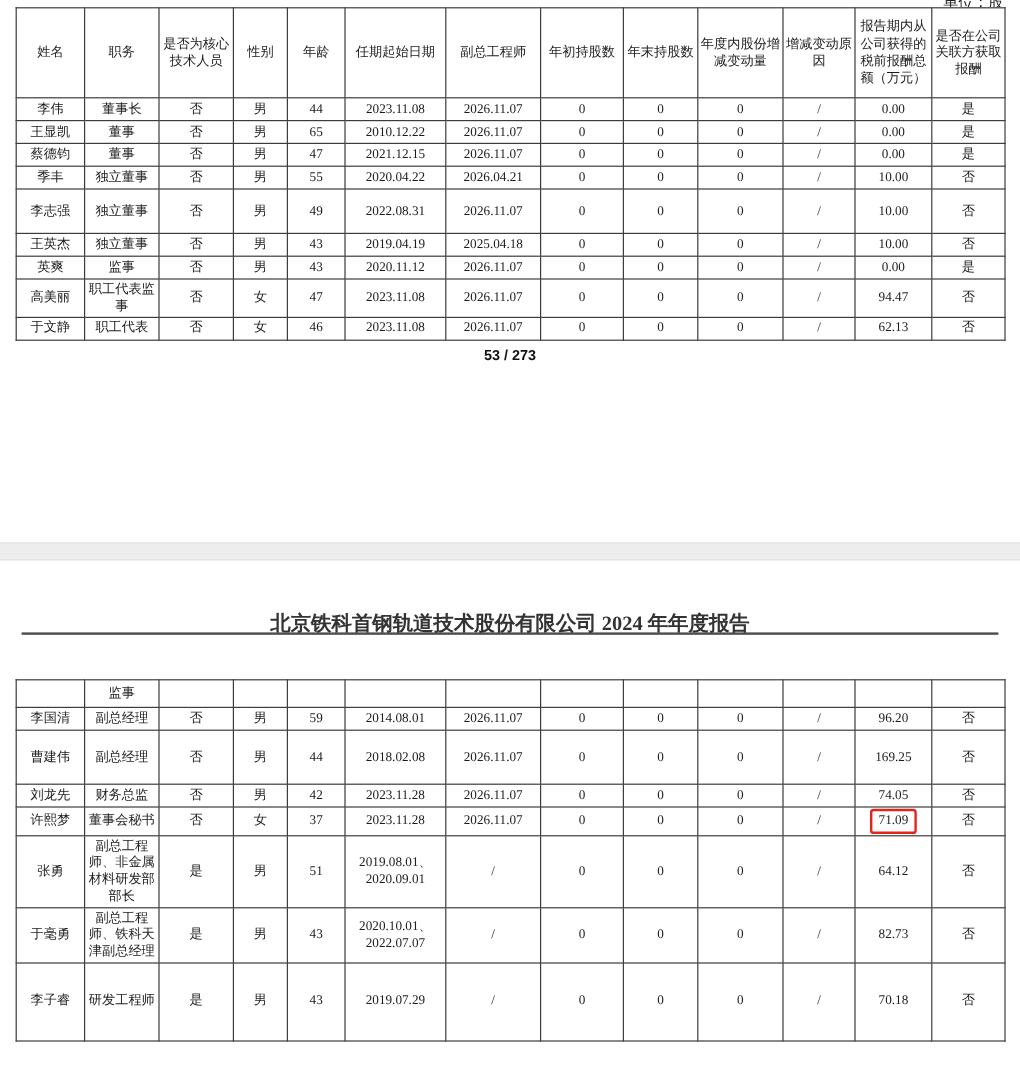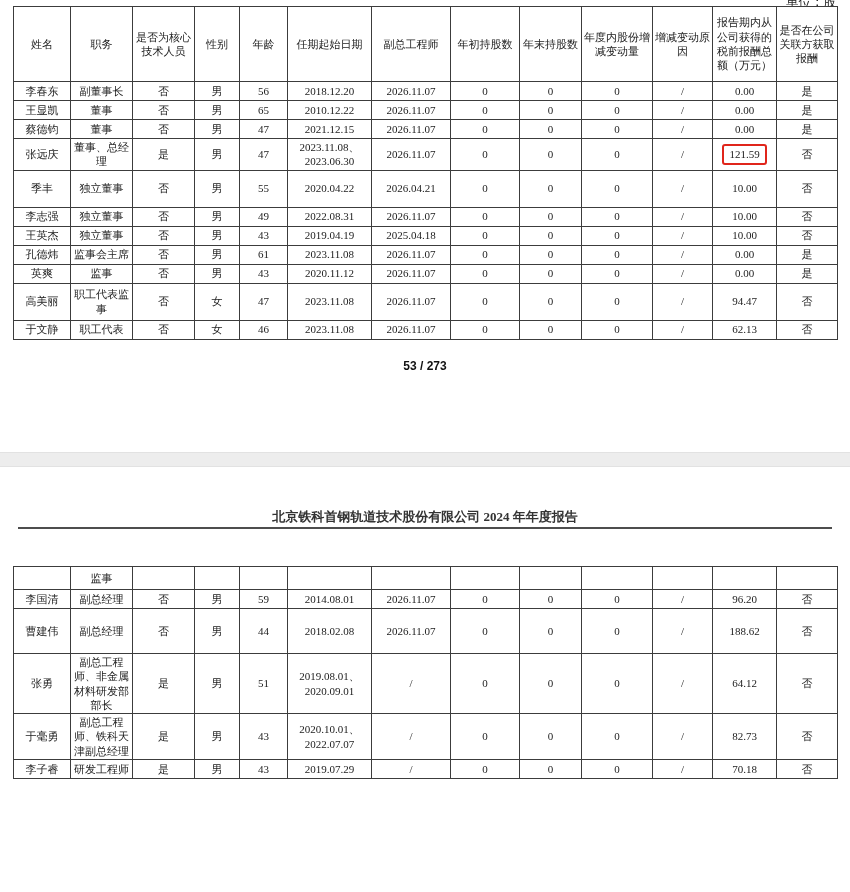--- a/index.html
+++ b/index.html
@@ -7,26 +7,26 @@
           font-family:"Liberation Serif","DejaVu Serif",serif;color:#1c1c1c;}
   .unit-label{position:absolute;top:-6px;right:14px;font-size:12.5px;color:#222;}
   .page1-flow{position:absolute;top:6px;left:13px;width:824px;}
   table.report{border-collapse:collapse;table-layout:fixed;width:824px;background:#fff;}
   table.report td,table.report th{border:1px solid #3c3c3c;font-size:11px;line-height:1.3;
      text-align:center;vertical-align:middle;padding:1px 2px;font-weight:normal;
      word-break:break-word;overflow-wrap:break-word;height:16px;}
   table.report{border:1.5px solid #2e2e2e;}
   table.report thead th{height:72px;}
   .red-box{display:inline-block;border:2px solid #e0251b;border-radius:3px;padding:0 5px;line-height:1.5;}
-  .page-number{margin-top:19px;text-align:center;font-family:"Liberation Sans",sans-serif;
+  .page-number{margin-top:5px;text-align:center;font-family:"Liberation Sans",sans-serif;
      font-weight:bold;font-size:12px;color:#111;}
   .page-separator{position:absolute;top:452px;left:0;width:850px;height:13px;background:#ededed;
      border-top:1px solid #e2e2e2;border-bottom:1px solid #e2e2e2;}
   .report-title{position:absolute;top:508px;left:0;width:850px;text-align:center;
-     font-size:13px;font-weight:bold;color:#333;}
+     font-size:17px;font-weight:bold;color:#333;}
   .title-underline{position:absolute;top:527px;left:18px;width:814px;height:2px;background:#4d4d4d;}
   .table2-wrap{position:absolute;top:566px;left:13px;width:824px;}
   
   .t2 tbody tr:nth-child(1) td{height:20px;}
   .t2 tbody tr:nth-child(3) td{height:42px;}
   .t2 tbody tr:nth-child(7) td{height:34px;}
   .t2 tbody tr:nth-child(8) td{height:62px;}
   .t2 tbody tr:nth-child(9) td{height:60px;}
   .t2 tbody tr:nth-child(10) td{height:32px;}
   .t1 tbody tr:nth-child(5) td{height:34px;}
@@ -68,26 +68,26 @@
             <th>年初持股数</th>
             <th>年末持股数</th>
             <th>年度内股份增减变动量</th>
             <th>增减变动原因</th>
             <th>报告期内从公司获得的税前报酬总额（万元）</th>
             <th>是否在公司关联方获取报酬</th>
           </tr>
         </thead>
         <tbody>
           <tr>
-            <td>李春东</td>
-            <td>副董事长</td>
-            <td>否</td>
-            <td>男</td>
-            <td>56</td>
-            <td>2018.12.20</td>
+            <td>李伟</td>
+            <td>董事长</td>
+            <td>否</td>
+            <td>男</td>
+            <td>44</td>
+            <td>2023.11.08</td>
             <td>2026.11.07</td>
             <td>0</td>
             <td>0</td>
             <td>0</td>
             <td>/</td>
             <td>0.00</td>
             <td>是</td>
           </tr>
           <tr>
             <td>王显凯</td>
@@ -111,35 +111,20 @@
             <td>男</td>
             <td>47</td>
             <td>2021.12.15</td>
             <td>2026.11.07</td>
             <td>0</td>
             <td>0</td>
             <td>0</td>
             <td>/</td>
             <td>0.00</td>
             <td>是</td>
-          </tr>
-          <tr>
-            <td>张远庆</td>
-            <td>董事、总经理</td>
-            <td>是</td>
-            <td>男</td>
-            <td>47</td>
-            <td>2023.11.08、2023.06.30</td>
-            <td>2026.11.07</td>
-            <td>0</td>
-            <td>0</td>
-            <td>0</td>
-            <td>/</td>
-            <td><span class="red-box" style="border-color: rgb(224, 37, 27);">121.59</span></td>
-            <td>否</td>
           </tr>
           <tr>
             <td>季丰</td>
             <td>独立董事</td>
             <td>否</td>
             <td>男</td>
             <td>55</td>
             <td>2020.04.22</td>
             <td>2026.04.21</td>
             <td>0</td>
@@ -171,35 +156,20 @@
             <td>男</td>
             <td>43</td>
             <td>2019.04.19</td>
             <td>2025.04.18</td>
             <td>0</td>
             <td>0</td>
             <td>0</td>
             <td>/</td>
             <td>10.00</td>
             <td>否</td>
-          </tr>
-          <tr>
-            <td>孔德炜</td>
-            <td>监事会主席</td>
-            <td>否</td>
-            <td>男</td>
-            <td>61</td>
-            <td>2023.11.08</td>
-            <td>2026.11.07</td>
-            <td>0</td>
-            <td>0</td>
-            <td>0</td>
-            <td>/</td>
-            <td>0.00</td>
-            <td>是</td>
           </tr>
           <tr>
             <td>英爽</td>
             <td>监事</td>
             <td>否</td>
             <td>男</td>
             <td>43</td>
             <td>2020.11.12</td>
             <td>2026.11.07</td>
             <td>0</td>
@@ -302,21 +272,51 @@
             <td>副总经理</td>
             <td>否</td>
             <td>男</td>
             <td>44</td>
             <td>2018.02.08</td>
             <td>2026.11.07</td>
             <td>0</td>
             <td>0</td>
             <td>0</td>
             <td>/</td>
-            <td>188.62</td>
+            <td>169.25</td>
+            <td>否</td>
+          </tr>
+          <tr>
+            <td>刘龙先</td>
+            <td>财务总监</td>
+            <td>否</td>
+            <td>男</td>
+            <td>42</td>
+            <td>2023.11.28</td>
+            <td>2026.11.07</td>
+            <td>0</td>
+            <td>0</td>
+            <td>0</td>
+            <td>/</td>
+            <td>74.05</td>
+            <td>否</td>
+          </tr>
+          <tr>
+            <td>许熙梦</td>
+            <td>董事会秘书</td>
+            <td>否</td>
+            <td>女</td>
+            <td>37</td>
+            <td>2023.11.28</td>
+            <td>2026.11.07</td>
+            <td>0</td>
+            <td>0</td>
+            <td>0</td>
+            <td>/</td>
+            <td><span class="red-box" style="border-color: rgb(224, 37, 27);">71.09</span></td>
             <td>否</td>
           </tr>
           <tr>
             <td>张勇</td>
             <td>副总工程师、非金属材料研发部部长</td>
             <td>是</td>
             <td>男</td>
             <td>51</td>
             <td>2019.08.01、2020.09.01</td>
             <td>/</td>

